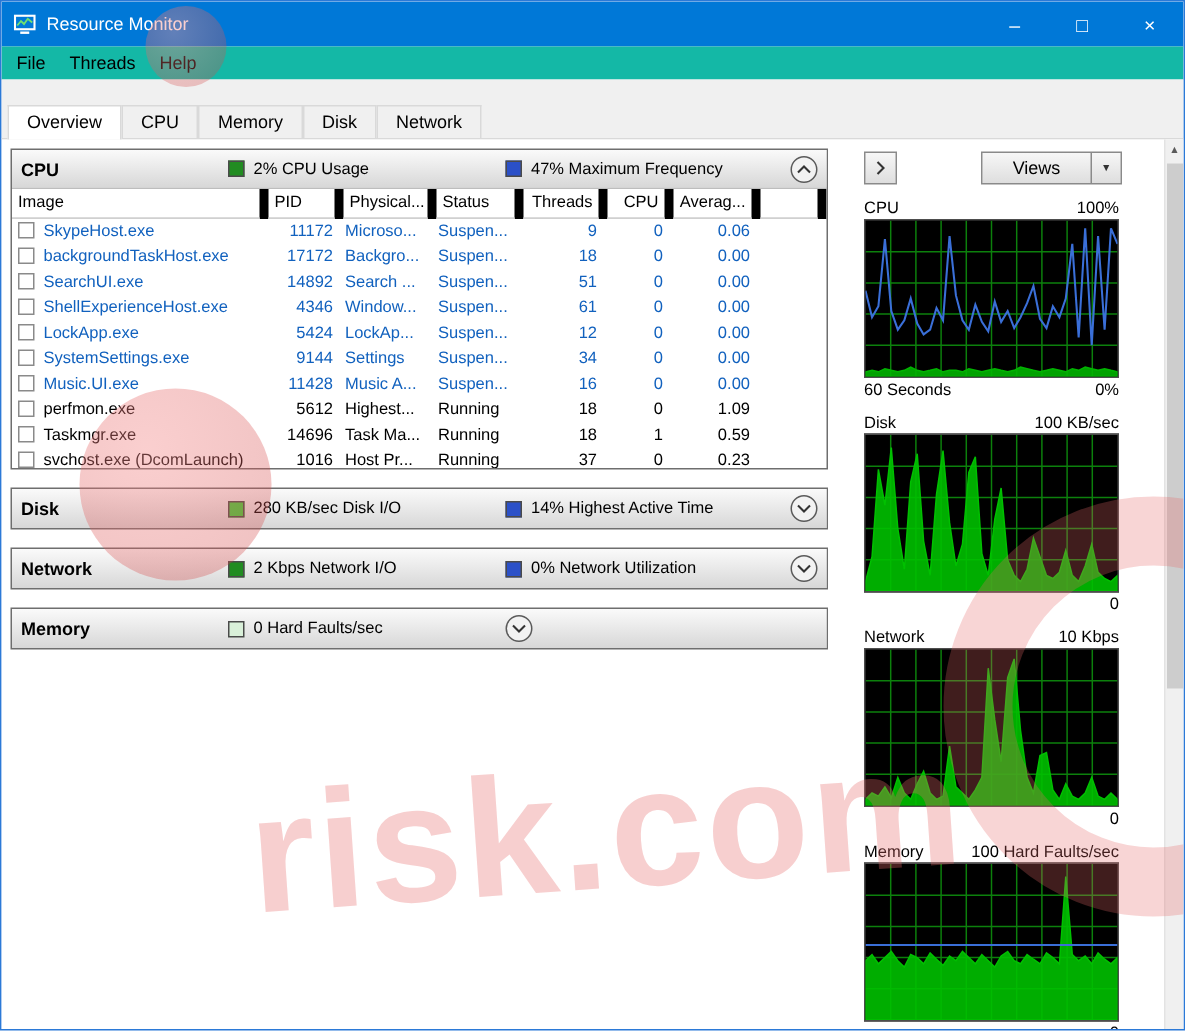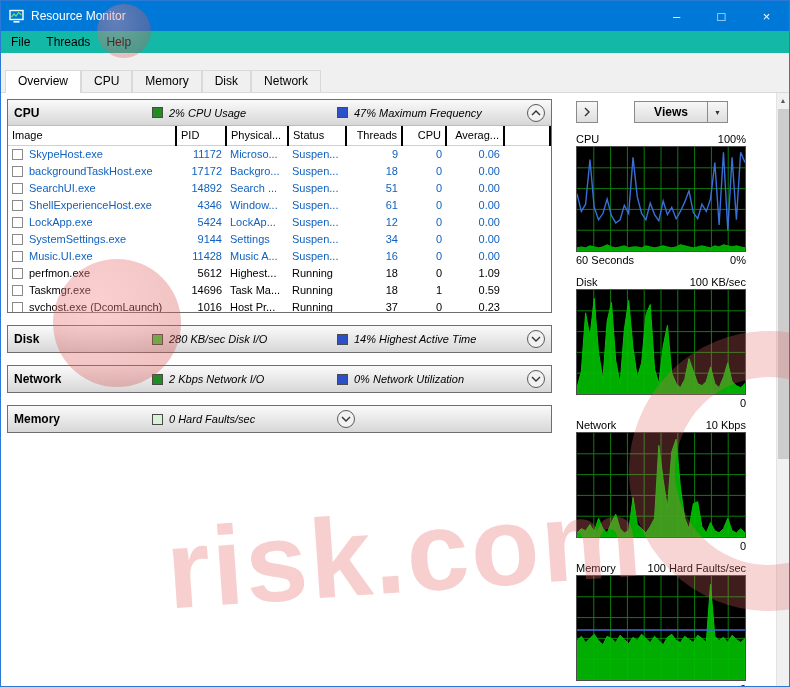--- a/index.html
+++ b/index.html
@@ -37,42 +37,42 @@
 
   
   .section { border: 1px solid #6e6e6e; margin-bottom: 12px; background: #fff; }
   .section-header {
     height: 26px; display: flex; align-items: center; padding: 0 6px;
     background: linear-gradient(#fafafa, #d7d7d7);
     border-bottom: 1px solid #bdbdbd;
   }
   .section.collapsed .section-header { border-bottom: none; }
   .sec-title { width: 138px; font-weight: bold; font-size: 12px; }
-  .stat { display: flex; align-items: center; gap: 6px; font-size: 11px; font-style: italic; }
+  .stat { display: flex; align-items: center; gap: 6px; font-size: 11px; }
   .stat.first { width: 185px; }
   .stat.second { flex: 1; }
   .swatch { width: 11px; height: 11px; border: 1px solid #4a4a4a; display: inline-block; }
   .chev-btn {
     width: 18px; height: 18px; border: 1px solid #5a5a5a; border-radius: 50%;
     background: #f2f2f2; display: flex; align-items: center; justify-content: center;
   }
 
   
   .cpu-body { height: 186px; overflow: hidden; }
   table.proc { width: 100%; border-collapse: collapse; font-size: 11px; table-layout: fixed; }
-  table.proc th { font-weight: normal; text-align: left; border-bottom: 1px solid #d0d0d0; border-right: 2px solid #000000; padding: 2px 4px; height: 19px; white-space: nowrap; overflow: hidden; }
+  table.proc th { font-weight: normal; text-align: left; border-bottom: 1px solid #d0d0d0; border-right: 6px solid #000000; padding: 2px 4px; height: 19px; white-space: nowrap; overflow: hidden; }
   table.proc th.num { text-align: right; }
   table.proc td { padding: 1px 4px; height: 17px; white-space: nowrap; overflow: hidden; }
   table.proc td.num { text-align: right; }
   table.proc tr.suspended td { color: #1161be; }
   table.proc tr.running td { color: #000; }
   .cbx { width: 11px; height: 11px; border: 1px solid #8a8a8a; background: #fff; display: inline-block; vertical-align: -2px; margin-right: 6px; }
 
   
-  .right-toolbar { display: flex; align-items: flex-end; margin: 2px 0 8px 14px; width: 152px; font-weight: bold; }
+  .right-toolbar { display: flex; align-items: flex-end; margin: 2px 0 8px 14px; width: 172px; }
   .expand-btn { width: 22px; height: 22px; border: 1px solid #8a8a8a; background: linear-gradient(#f7f7f7, #dedede); display: flex; align-items: center; justify-content: center; }
   .views-btn { margin-left: auto; height: 22px; display: flex; border: 1px solid #8a8a8a; background: linear-gradient(#f7f7f7, #dedede); }
   .views-label { width: 72px; display: flex; align-items: center; justify-content: center; font-size: 12px; }
   .views-arrow { width: 20px; border-left: 1px solid #8a8a8a; display: flex; align-items: center; justify-content: center; font-size: 7px; color: #333; }
 
   .graph-block { margin: 0 0 7px 14px; width: 170px; }
   .graph-labels, .graph-footer { display: flex; justify-content: space-between; font-size: 11px; height: 15px; align-items: center; }
   svg.graph { display: block; width: 170px; height: 106px; background: #000; border: 1px solid #4d4d4d; }
 
   

